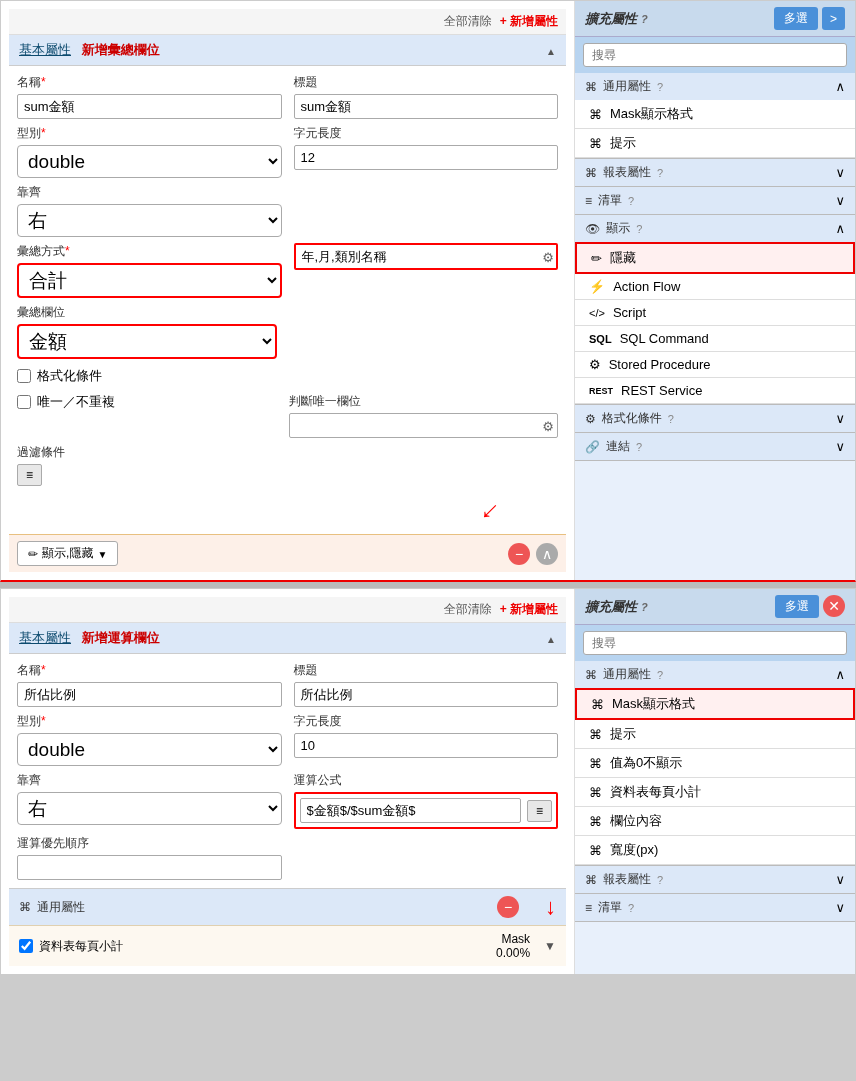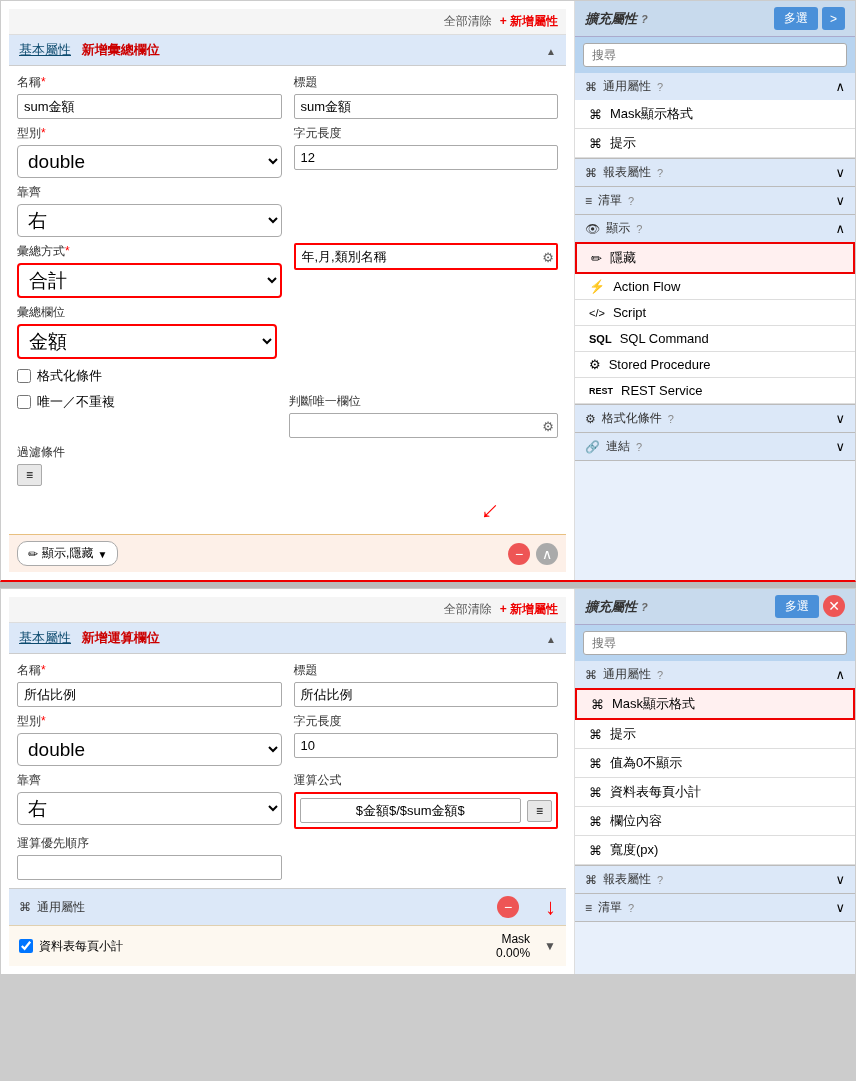--- a/index.html
+++ b/index.html
@@ -36,21 +36,21 @@
     .field-with-icon input { padding-right: 28px; }
     .field-icon { position: absolute; right: 4px; top: 50%; transform: translateY(-50%); cursor: pointer; color: #666; }
 
     .checkbox-row { display: flex; align-items: center; gap: 6px; margin-bottom: 8px; }
     .checkbox-row input[type="checkbox"] { width: 14px; height: 14px; }
 
     .filter-row { display: flex; align-items: center; gap: 8px; }
     .filter-icon-btn { background: #e8e8e8; border: 1px solid #aaa; padding: 3px 8px; cursor: pointer; border-radius: 2px; font-size: 12px; }
 
     .bottom-bar { background: #fdf0e8; border-top: 1px solid #e8c080; padding: 6px 8px; display: flex; align-items: center; justify-content: space-between; }
-    .show-hide-btn { background: #fff; border: 1px solid #aaa; padding: 3px 10px; cursor: pointer; font-size: 12px; border-radius: 10px; display: flex; align-items: center; gap: 4px; }
+    .show-hide-btn { background: #fff; border: 1px solid #aaa; padding: 3px 10px; cursor: pointer; font-size: 12px; border-radius: 3px; display: flex; align-items: center; gap: 4px; }
     .bottom-bar-right { display: flex; gap: 6px; align-items: center; }
     .circle-btn { width: 22px; height: 22px; border-radius: 50%; border: none; cursor: pointer; font-size: 14px; display: flex; align-items: center; justify-content: center; color: #fff; }
     .circle-minus { background: #e55; }
     .circle-up { background: #aaa; }
     .right-panel-header { background: #c8daed; padding: 6px 10px; display: flex; justify-content: space-between; align-items: center; border-bottom: 1px solid #aac; }
     .right-panel-title { font-size: 13px; color: #333; font-weight: bold; display: flex; align-items: center; gap: 4px; font-style: italic; }
     .multi-select-btn { background: #4a90d9; color: #fff; border: none; padding: 3px 10px; border-radius: 3px; cursor: pointer; font-size: 12px; }
     .expand-btn { background: #4a90d9; color: #fff; border: none; padding: 3px 8px; border-radius: 3px; cursor: pointer; font-size: 12px; }
 
     .search-bar { background: #b8d4f0; padding: 6px 8px; }
@@ -61,21 +61,21 @@
     .attr-section-header .section-name { display: flex; align-items: center; gap: 6px; font-size: 12px; color: #333; }
     .attr-item { display: flex; align-items: center; gap: 8px; padding: 5px 14px; border-bottom: 1px solid #ddd; background: #fff; cursor: pointer; font-size: 13px; }
 
     
     .panel-separator { height: 6px; background: #bbb; }
 
     .right-panel-header2 { background: #c8daed; padding: 6px 10px; display: flex; justify-content: space-between; align-items: center; border-bottom: 1px solid #aac; }
 
     .formula-box { border: 2px solid red; padding: 4px; background: #fff; border-radius: 2px; }
     .formula-row { display: flex; align-items: center; gap: 6px; }
-    .formula-input { flex: 1; border: 1px solid #aaa; padding: 4px 6px; font-size: 13px; text-align: center; }
+    .formula-input { flex: 1; border: 1px solid #aaa; padding: 4px 6px; font-size: 13px; }
 
     .common-attr-bar { background: #dce8f8; padding: 5px 10px; display: flex; justify-content: space-between; align-items: center; border-top: 1px solid #ccc; }
     .common-attr-label { display: flex; align-items: center; gap: 6px; font-size: 12px; color: #333; }
 
     .bottom-note { background: #fdf8f0; padding: 6px 10px; font-size: 12px; border-top: 1px solid #e0d0b0; display: flex; align-items: center; gap: 6px; }
     .bottom-note input[type="checkbox"] { width: 14px; height: 14px; }
 
     .chevron-down::after { content: "▼"; font-size: 10px; }
     .chevron-up::after { content: "▲"; font-size: 10px; }
 

